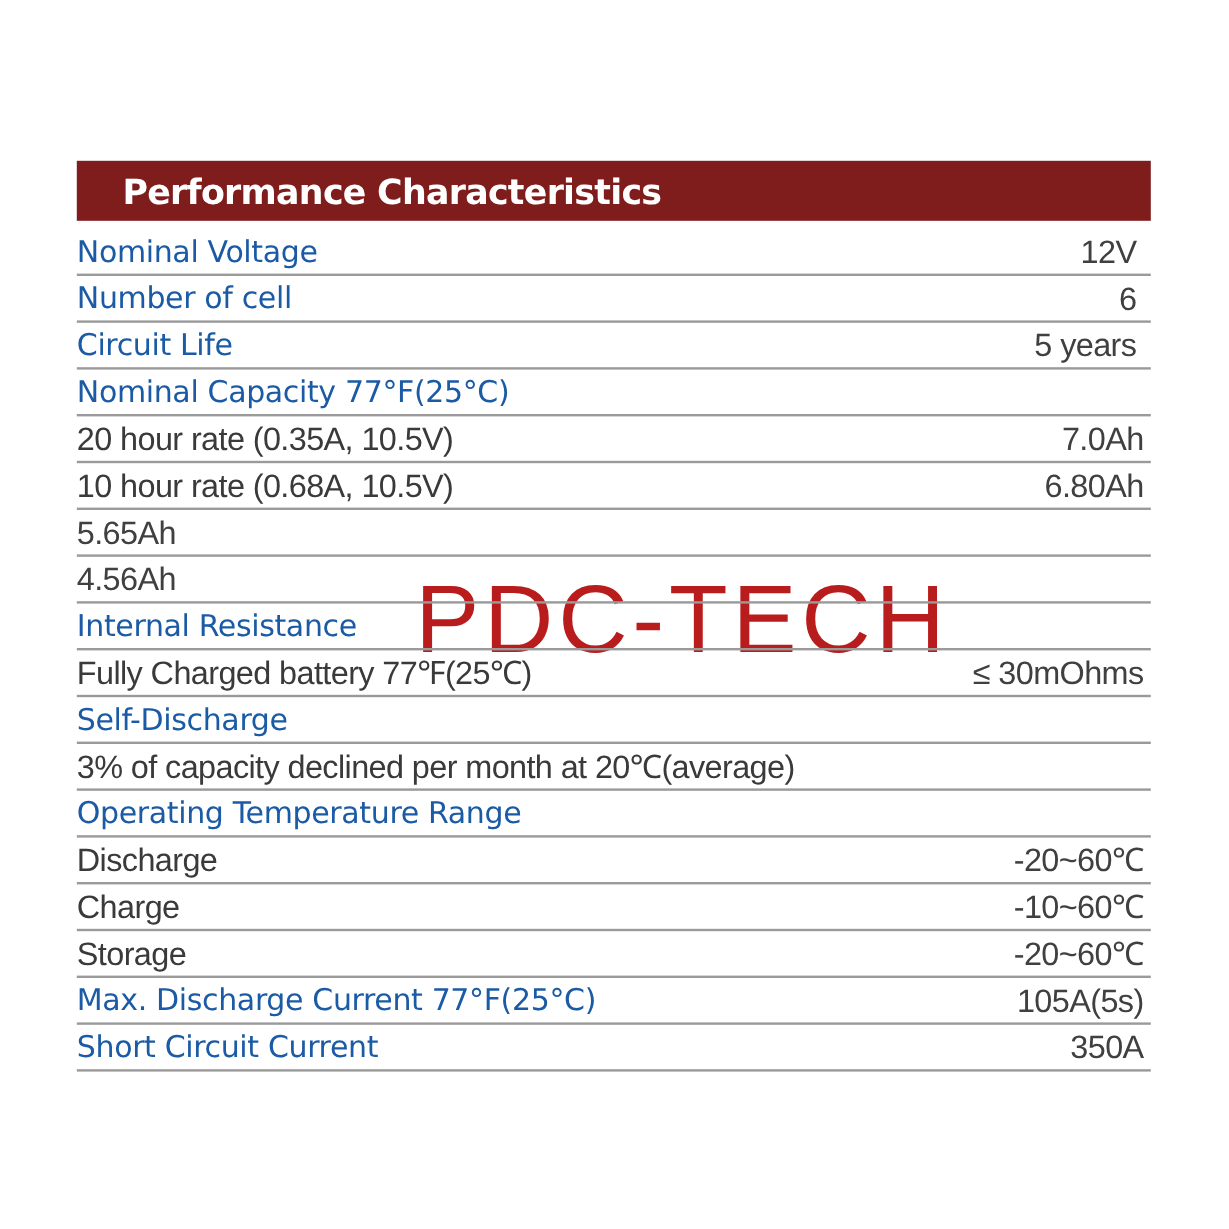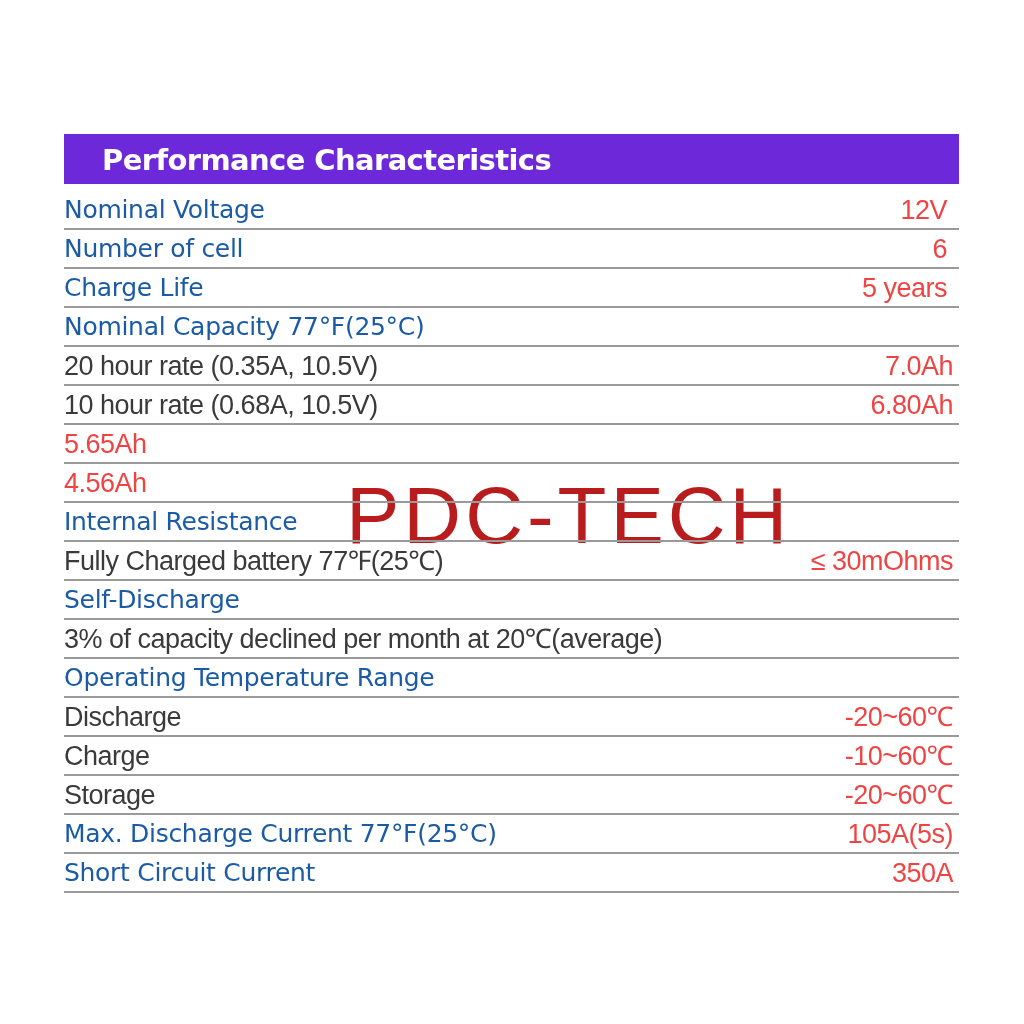--- a/index.html
+++ b/index.html
@@ -1,19 +1,19 @@
 <!DOCTYPE html>
 <html><head>
 <meta charset="utf-8">
 <style>
   html, body { margin: 0; padding: 0; background: #ffffff; }
   body { width: 1024px; height: 1024px; position: relative; overflow: hidden; }
   .sheet { position: absolute; left: 64px; top: 134px; width: 895px; }
   .header {
-    height: 50px; background: #6d28d9; color: #ffffff;
+    height: 50px; background: #7f1d1d; color: #ffffff;
     font-family: "DejaVu Sans", sans-serif; font-weight: bold;
     font-size: 29px; line-height: 52px; padding-left: 38px;
     letter-spacing: -0.6px;
   }
   .row {
     position: relative; height: 37px;
     border-bottom: 2px solid #9a9a9a;
     display: flex; align-items: flex-end; justify-content: space-between;
   }
   .row.first { height: 44px; gap: 16px; }
@@ -23,21 +23,21 @@
   }
   .label.section {
     font-family: "DejaVu Sans", sans-serif; color: #1b5ba5;
     font-size: 25px; letter-spacing: -0.3px;
   }
   .label.item {
     font-family: "Liberation Sans", sans-serif; color: #3a3a3a;
     font-size: 27px; letter-spacing: -0.5px; text-align: center;
   }
   .value {
-    font-family: "Liberation Sans", sans-serif; color: #ef4444;
+    font-family: "Liberation Sans", sans-serif; color: #404040;
     font-size: 27px; line-height: 36px; white-space: nowrap;
     padding-right: 6px; letter-spacing: -0.5px; text-align: right;
   }
   .value.narrow { padding-right: 12px; }
   .watermark {
     position: absolute; left: 346px; top: 470px;
     font-family: "Liberation Sans", sans-serif; font-size: 80px;
     color: #b91c1c; letter-spacing: 4px; pointer-events: none; z-index: 0;
   }
   .sheet { z-index: 1; }
@@ -52,21 +52,21 @@
 
   <div class="row first">
     <span class="label section">Nominal Voltage</span>
     <span class="value narrow">12V</span>
   </div>
   <div class="row">
     <span class="label section">Number of cell</span>
     <span class="value narrow">6</span>
   </div>
   <div class="row">
-    <span class="label section">Charge Life</span>
+    <span class="label section">Circuit Life</span>
     <span class="value narrow">5 years</span>
   </div>
   <div class="row">
     <span class="label section">Nominal Capacity 77°F(25°C)</span>
     <span class="value"></span>
   </div>
   <div class="row">
     <span class="label item">20 hour rate (0.35A, 10.5V)</span>
     <span class="value">7.0Ah</span>
   </div>

